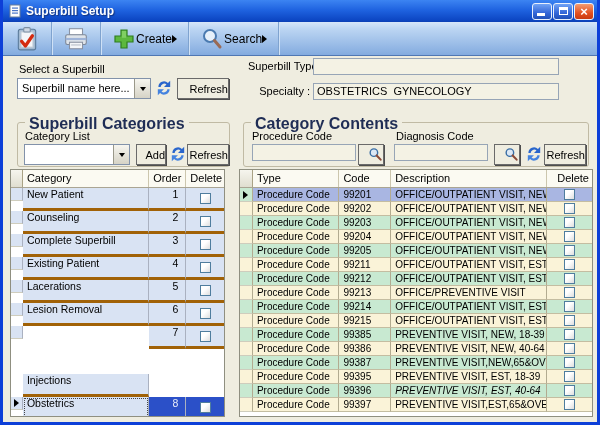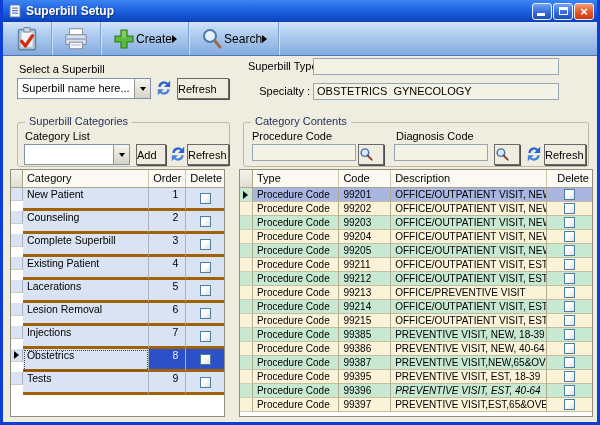--- a/index.html
+++ b/index.html
@@ -33,24 +33,24 @@
   .tsep{width:1px;background:#7fa3cf;box-shadow:1px 0 0 #cfe1f6}
   .arrow-right{width:0;height:0;border-left:5px solid #000;border-top:4px solid transparent;border-bottom:4px solid transparent}
   
   .client{position:relative;height:364px;background:var(--client-bg)}
   .lbl{position:absolute;font-size:11px;color:#000;white-space:nowrap}
   .field{position:absolute;height:17px;background:#f4f2e4;border:1px solid #97a5b6;font-size:11px;line-height:15px;padding-left:3px;white-space:pre;color:#000;overflow:hidden}
   .combo{position:absolute;background:#fff;border:1px solid #8292aa;display:flex;height:21px}
   .combo-text{flex:1;font-size:11px;line-height:19px;padding-left:4px;color:#000;overflow:hidden;white-space:nowrap}
   .combo-btn{width:16px;background:linear-gradient(180deg,#f6f5ef 0%,#d6d3c6 100%);border-left:1px solid #9a988a;display:flex;align-items:center;justify-content:center}
   .arrow-down{width:0;height:0;border-top:4px solid #000;border-left:3px solid transparent;border-right:3px solid transparent}
-  .btn{position:absolute;background:var(--client-bg);border:1px solid #6a6a6a;box-shadow:1px 1px 0 #4e4e4e;font-size:11px;display:flex;align-items:center;justify-content:flex-start;color:#000}
+  .btn{position:absolute;background:var(--client-bg);border:1px solid #6a6a6a;box-shadow:1px 1px 0 #4e4e4e;font-size:11px;display:flex;align-items:center;justify-content:flex-end;color:#000}
   .ricon{position:absolute;width:18px;height:18px}
   .groupbox{position:absolute;border:1px solid #c0baa4;border-radius:3px}
-  .gb-title{position:absolute;top:-8px;left:7px;background:var(--client-bg);padding:0 4px;font-weight:normal;font-size:11px;color:#1f2d55;white-space:nowrap}
+  .gb-title{position:absolute;top:-8px;left:7px;background:var(--client-bg);padding:0 4px;font-weight:bold;font-size:16px;color:#1f2d55;white-space:nowrap}
   
   .grid{position:absolute;background:#fff;border:1px solid #8f8f80;overflow:hidden}
   .g-head{display:flex;background:#fbfaf2;border-bottom:1px solid #aaa593}
   .g-hcell{font-size:11px;color:#000;padding-left:4px;border-right:1px solid #ccc6ae;line-height:16px;height:17px;overflow:hidden}
   .g-row{display:flex}
   .g-cell{overflow:hidden;white-space:nowrap;color:#000;padding-left:4px}
   .rowhdr{background:linear-gradient(180deg,#f6f5ee,#e0ded0);border-right:1px solid #a9a285;padding:0;display:flex;align-items:center;justify-content:center}
   .marker{width:0;height:0;border-left:5px solid #000;border-top:4px solid transparent;border-bottom:4px solid transparent}
   
   .cat-row .g-cell{height:23px;font-size:10.5px;line-height:12px;background:var(--category-row);border-right:1px solid #aab1c0;border-bottom:3px solid #a16207}
@@ -254,21 +254,21 @@
           <div class="g-row cat-row">
             <div class="g-cell rowhdr" style="width: 12px;"></div>
             <div class="g-cell" style="width: 127px;">Lesion Removal</div>
             <div class="g-cell c-order" style="width: 38px;">6</div>
             <div class="g-cell c-del" style="width: 38px; border-right: none;">
               <span class="chk"></span>
             </div>
           </div>
           <div class="g-row cat-row">
             <div class="g-cell rowhdr" style="width: 12px;"></div>
-            <div class="g-cell" style="width: 127px;">Injections</div>
+            <div class="g-cell" style="width: 127px; margin-top: 48px;">Injections</div>
             <div class="g-cell c-order" style="width: 38px;">7</div>
             <div class="g-cell c-del" style="width: 38px; border-right: none;">
               <span class="chk"></span>
             </div>
           </div>
           <div class="g-row cat-row">
             <div class="g-cell rowhdr" style="width: 12px;">
               <span class="marker"></span>
             </div>
             <div class="g-cell focused" style="width: 127px;">Obstetrics</div>

